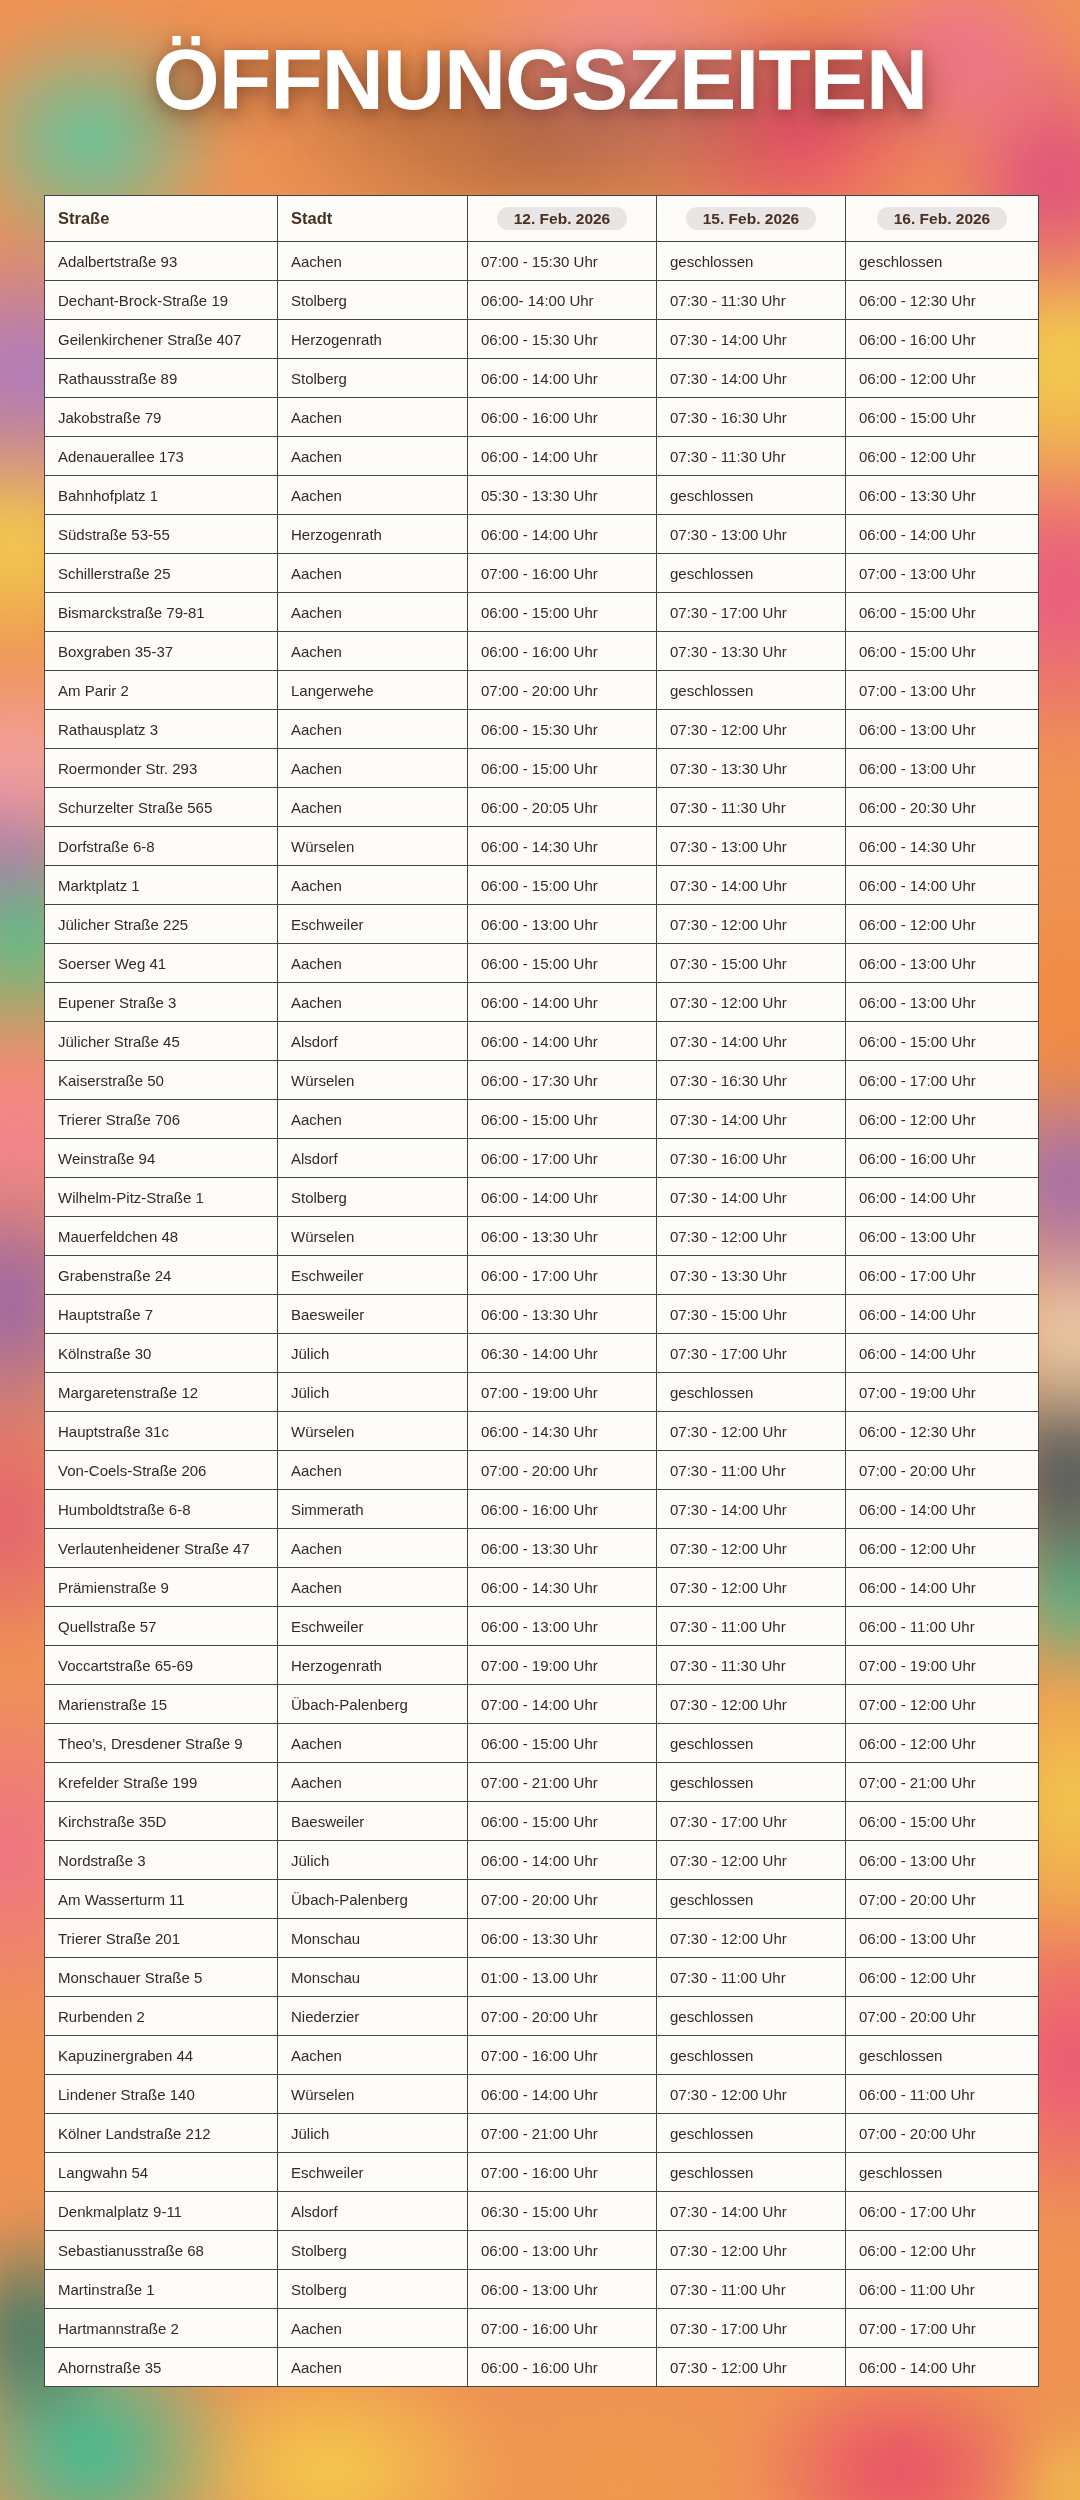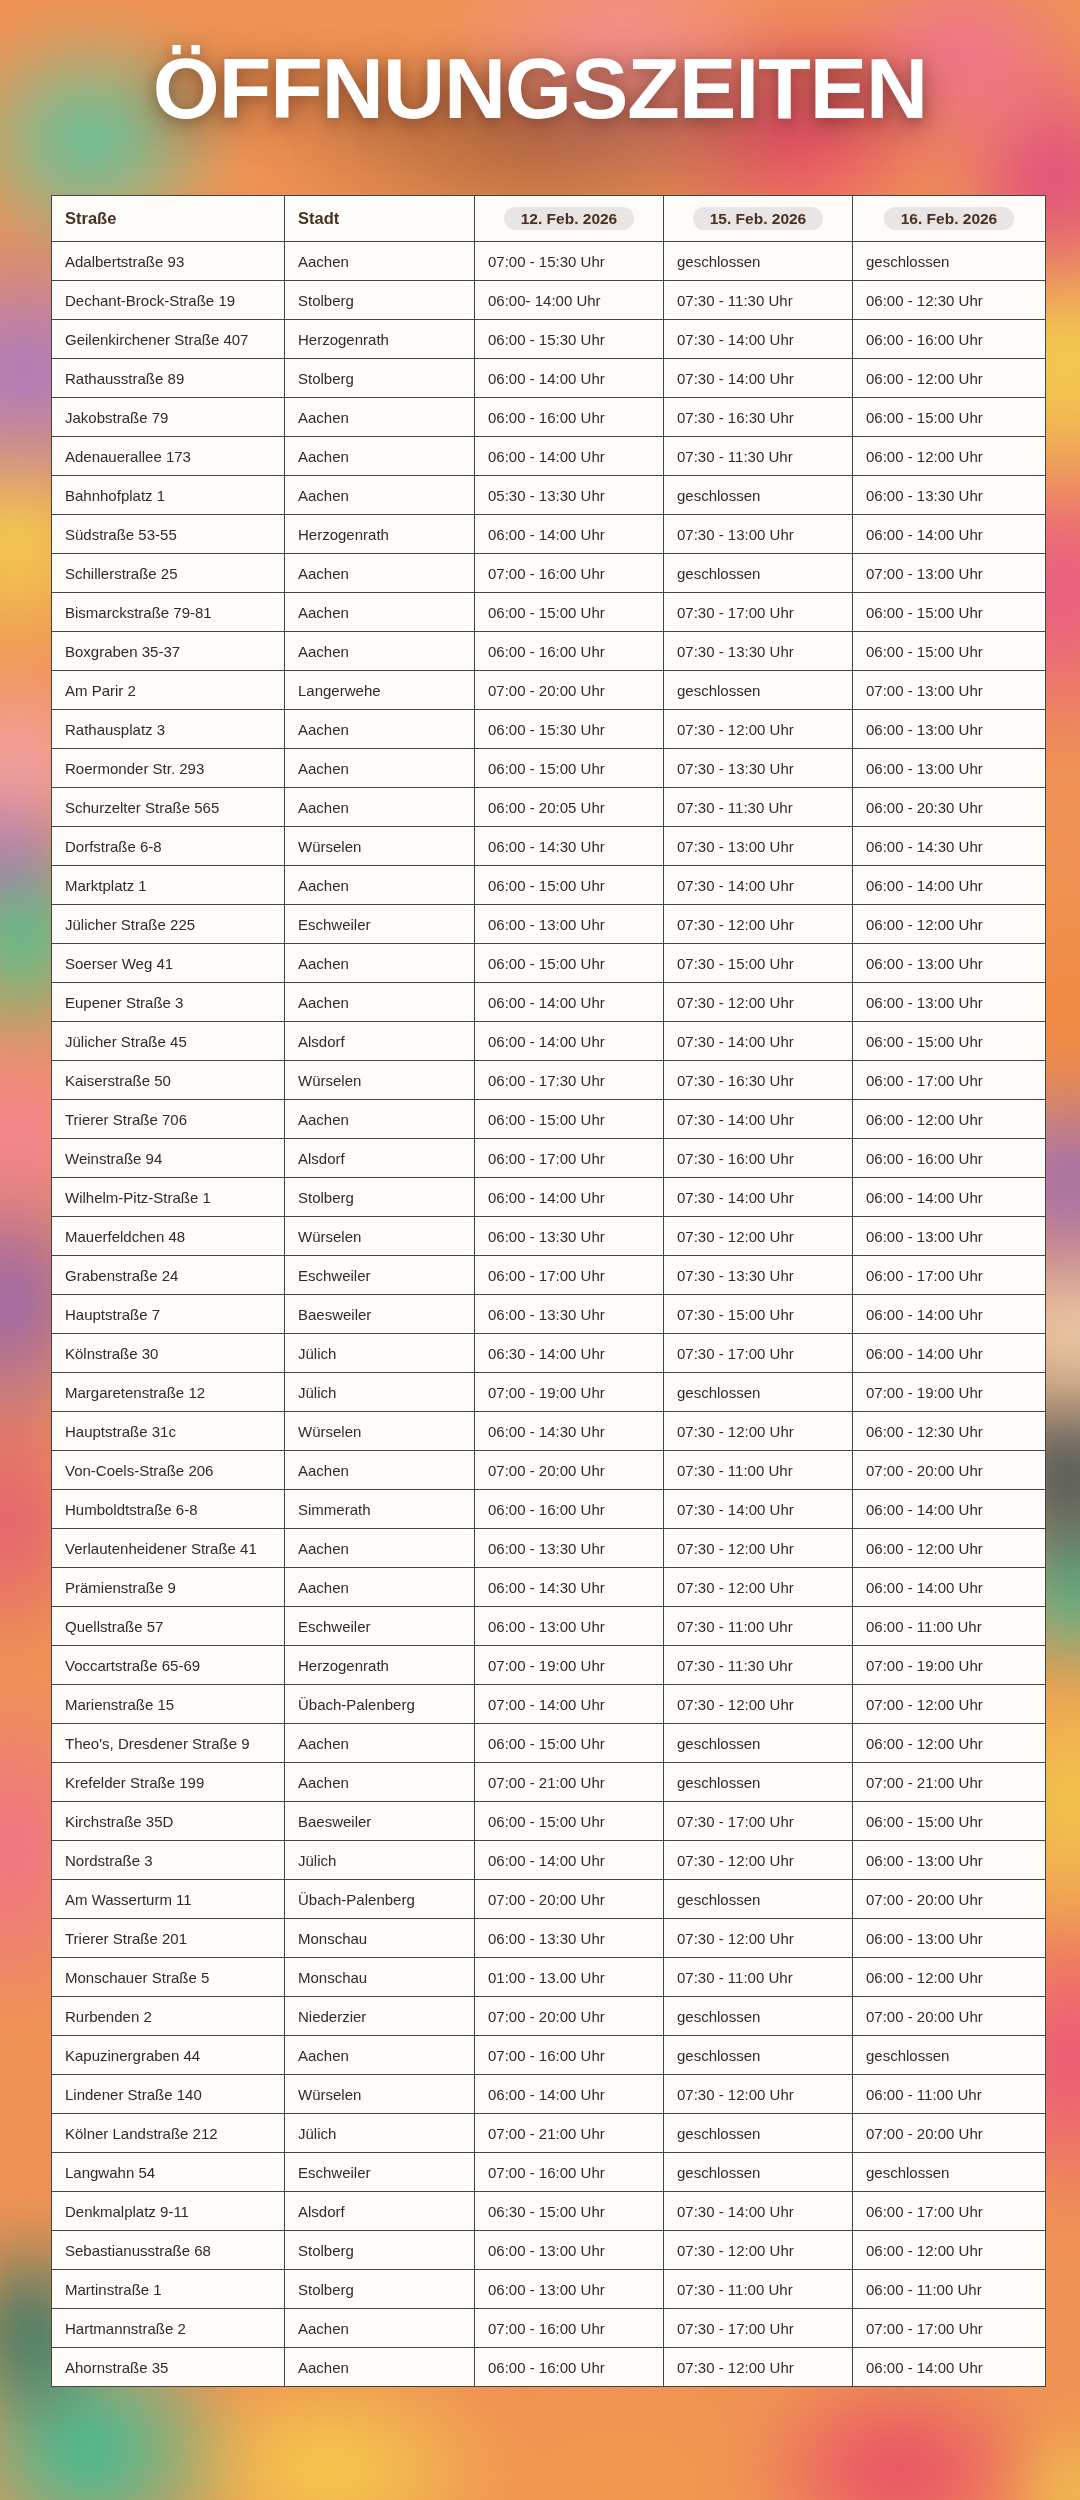--- a/index.html
+++ b/index.html
@@ -56,41 +56,40 @@
       radial-gradient(140px 220px at 1142px 1870px, #f2cf4c, rgba(242,207,76,0) 72%),
       radial-gradient(150px 230px at 1140px 2130px, #ec4f7e, rgba(236,79,126,0) 72%),
       radial-gradient(260px 160px at 400px 2540px, #f5cf4b, rgba(245,207,75,0) 72%),
       radial-gradient(240px 150px at 690px 2555px, #f19a4e, rgba(241,154,78,0) 72%),
       radial-gradient(220px 150px at 970px 2540px, #e8486b, rgba(232,72,107,0) 72%),
       radial-gradient(120px 100px at 1140px 2560px, #f0c94d, rgba(240,201,77,0) 72%);
   }
   
   .title {
     position: absolute;
-    top: 39px;
+    top: 30px;
     left: 0;
     width: 100%;
     margin: 0;
     text-align: center;
     font-size: 86px;
     font-weight: 800;
     letter-spacing: -1px;
     color: #ffffff;
     text-shadow: 0 10px 38px rgba(70,30,20,.55), 0 4px 14px rgba(70,30,20,.35);
   }
   
   table.hours-table {
     position: absolute;
     left: 44px;
     top: 195px;
     width: 994px;
     border-collapse: collapse;
     table-layout: fixed;
     background: #fdfcf9;
-    margin-left: 7px;
   }
   .hours-table col:nth-child(1) { width: 233px; }
   .hours-table col:nth-child(2) { width: 190px; }
   .hours-table col:nth-child(3) { width: 189px; }
   .hours-table col:nth-child(4) { width: 189px; }
   .hours-table col:nth-child(5) { width: 193px; }
   .hours-table th,
   .hours-table td {
     border: 1px solid #454545;
     box-sizing: border-box;
@@ -378,21 +377,21 @@
           <td>07:00 - 20:00 Uhr</td>
         </tr>
         <tr>
           <td>Humboldtstraße 6-8</td>
           <td>Simmerath</td>
           <td>06:00 - 16:00 Uhr</td>
           <td>07:30 - 14:00 Uhr</td>
           <td>06:00 - 14:00 Uhr</td>
         </tr>
         <tr>
-          <td>Verlautenheidener Straße 41</td>
+          <td>Verlautenheidener Straße 47</td>
           <td>Aachen</td>
           <td>06:00 - 13:30 Uhr</td>
           <td>07:30 - 12:00 Uhr</td>
           <td>06:00 - 12:00 Uhr</td>
         </tr>
         <tr>
           <td>Prämienstraße 9</td>
           <td>Aachen</td>
           <td>06:00 - 14:30 Uhr</td>
           <td>07:30 - 12:00 Uhr</td>

